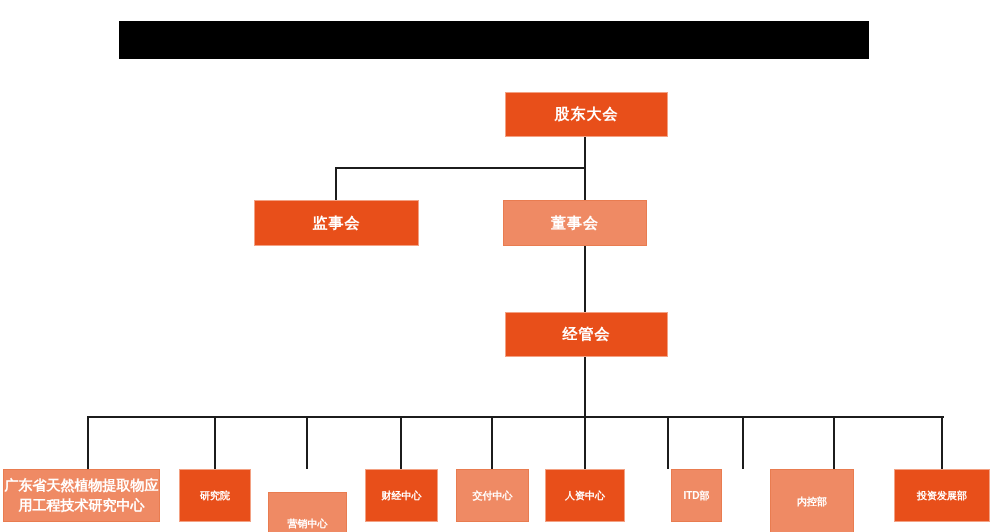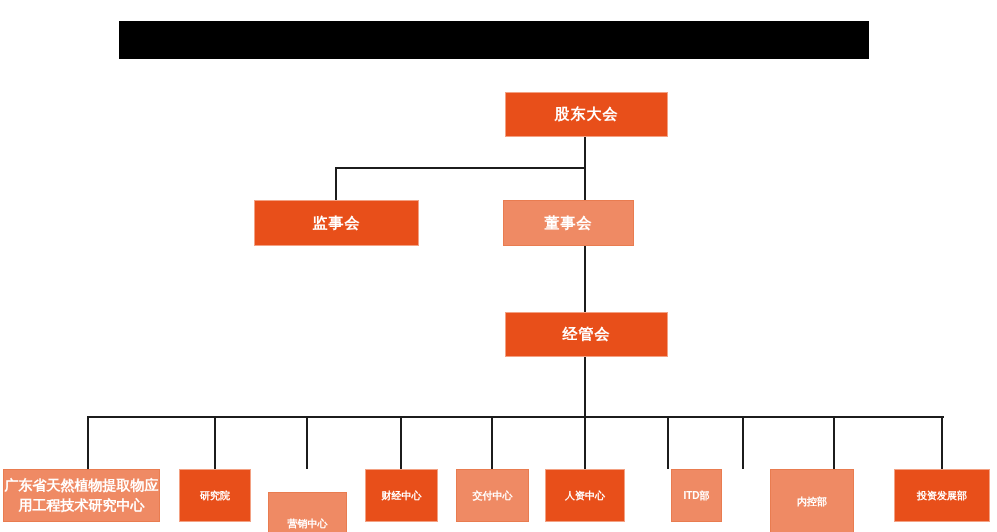--- a/index.html
+++ b/index.html
@@ -60,21 +60,21 @@
   <div class="line" style="left:491px; top:416px; width:2px; height:53px;"></div>
   <div class="line" style="left:584px; top:416px; width:2px; height:53px;"></div>
   <div class="line" style="left:667px; top:416px; width:2px; height:53px;"></div>
   <div class="line" style="left:742px; top:416px; width:2px; height:53px;"></div>
   <div class="line" style="left:833px; top:416px; width:2px; height:53px;"></div>
   <div class="line" style="left:941px; top:416px; width:2px; height:53px;"></div>
 
   <div class="node primary lvl-top" style="left:505px; top:92px; width:163px; height:45px;">股东大会</div>
 
   <div class="node primary lvl-top" style="left:254px; top:200px; width:165px; height:46px;">监事会</div>
-  <div class="node secondary lvl-top" style="left:503px; top:200px; width:131px; height:46px;">董事会</div>
+  <div class="node secondary lvl-top" style="left:503px; top:200px; width:144px; height:46px;">董事会</div>
 
   <div class="node primary lvl-top" style="left:505px; top:312px; width:163px; height:45px;">经管会</div>
 
   <div class="node secondary lvl-dept dept-long" style="left:3px; top:469px; width:157px; height:53px;">广东省天然植物提取物应
 用工程技术研究中心</div>
   <div class="node primary lvl-dept" style="left:179px; top:469px; width:72px; height:53px;">研究院</div>
   <div class="node secondary lvl-dept" style="left:268px; top:469px; width:79px; height:64px;margin-top:23px;">营销中心</div>
   <div class="node primary lvl-dept" style="left:365px; top:469px; width:73px; height:53px;text-align:center;">财经中心</div>
   <div class="node secondary lvl-dept" style="left:456px; top:469px; width:73px; height:53px;">交付中心</div>
   <div class="node primary lvl-dept" style="left:545px; top:469px; width:80px; height:53px;">人资中心</div>

